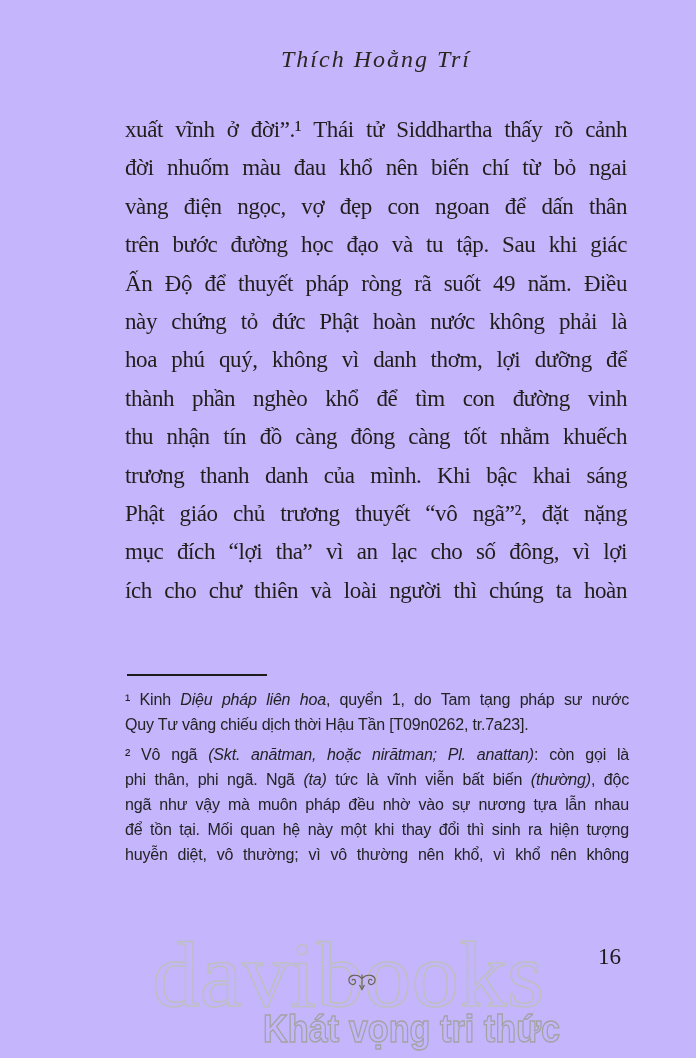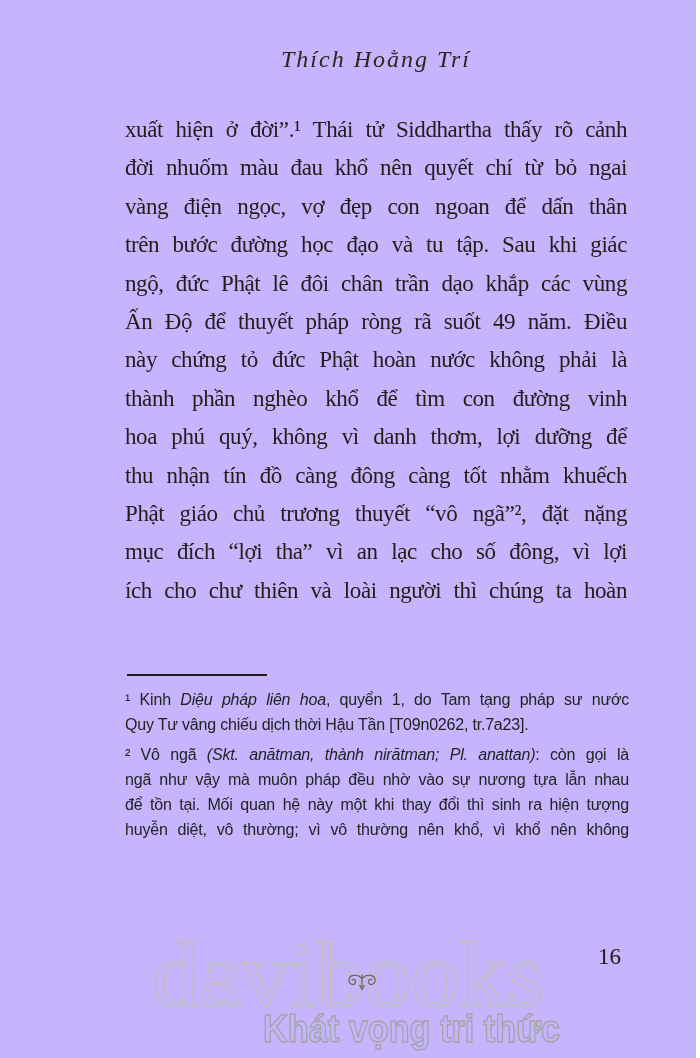--- a/index.html
+++ b/index.html
@@ -85,44 +85,45 @@
   }
 </style>
 </head>
 <body>
 
 <div class="page">
 
   <div class="running-header">Thích Hoằng Trí</div>
 
   <div class="body-text">
-    <div class="bline">xuất hiện ở đời”.¹ Thái tử Siddhartha thấy rõ cảnh</div>
-    <div class="bline">đời nhuốm màu đau khổ nên quyết chí từ bỏ ngai</div>
+    <div class="bline">xuất vĩnh ở đời”.¹ Thái tử Siddhartha thấy rõ cảnh</div>
+    <div class="bline">đời nhuốm màu đau khổ nên biến chí từ bỏ ngai</div>
     <div class="bline">vàng điện ngọc, vợ đẹp con ngoan để dấn thân</div>
     <div class="bline">trên bước đường học đạo và tu tập. Sau khi giác</div>
-    <div class="bline">ngộ, đức Phật lê đôi chân trần dạo khắp các vùng</div>
     <div class="bline">Ấn Độ để thuyết pháp ròng rã suốt 49 năm. Điều</div>
     <div class="bline">này chứng tỏ đức Phật hoàn nước không phải là</div>
+    <div class="bline">hoa phú quý, không vì danh thơm, lợi dưỡng để</div>
     <div class="bline">thành phần nghèo khổ để tìm con đường vinh</div>
-    <div class="bline">hoa phú quý, không vì danh thơm, lợi dưỡng để</div>
     <div class="bline">thu nhận tín đồ càng đông càng tốt nhằm khuếch</div>
+    <div class="bline">trương thanh danh của mình. Khi bậc khai sáng</div>
     <div class="bline">Phật giáo chủ trương thuyết “vô ngã”², đặt nặng</div>
     <div class="bline">mục đích “lợi tha” vì an lạc cho số đông, vì lợi</div>
     <div class="bline">ích cho chư thiên và loài người thì chúng ta hoàn</div>
   </div>
 
   <div class="fn-sep"></div>
 
   <div class="footnotes">
     <div class="footnote-1">
       <div class="fnline just"><span>¹ Kinh </span><i>Diệu pháp liên hoa</i><span>, quyển 1, do Tam tạng pháp sư nước</span></div>
       <div class="fnline"><span>Quy Tư vâng chiếu dịch thời Hậu Tần [T09n0262, tr.7a23].</span></div>
     </div>
     <div class="footnote-2">
-      <div class="fnline just"><span>² Vô ngã </span><i>(Skt. anātman, thành nirātman; Pl. anattan)</i><span>: còn gọi là</span></div>
+      <div class="fnline just"><span>² Vô ngã </span><i>(Skt. anātman, hoặc nirātman; Pl. anattan)</i><span>: còn gọi là</span></div>
+      <div class="fnline just"><span>phi thân, phi ngã. Ngã </span><i>(ta)</i><span> tức là vĩnh viễn bất biến </span><i>(thường)</i><span>, độc</span></div>
       <div class="fnline just"><span>ngã như vậy mà muôn pháp đều nhờ vào sự nương tựa lẫn nhau</span></div>
       <div class="fnline just"><span>để tồn tại. Mối quan hệ này một khi thay đổi thì sinh ra hiện tượng</span></div>
       <div class="fnline just"><span>huyễn diệt, vô thường; vì vô thường nên khổ, vì khổ nên không</span></div>
     </div>
   </div>
 
   <svg class="wm-brand" width="400" height="92" viewBox="0 0 400 92">
     <text x="2" y="76" textLength="392" lengthAdjust="spacingAndGlyphs" stroke="#bfbfbf">davibooks</text>
   </svg>
 

